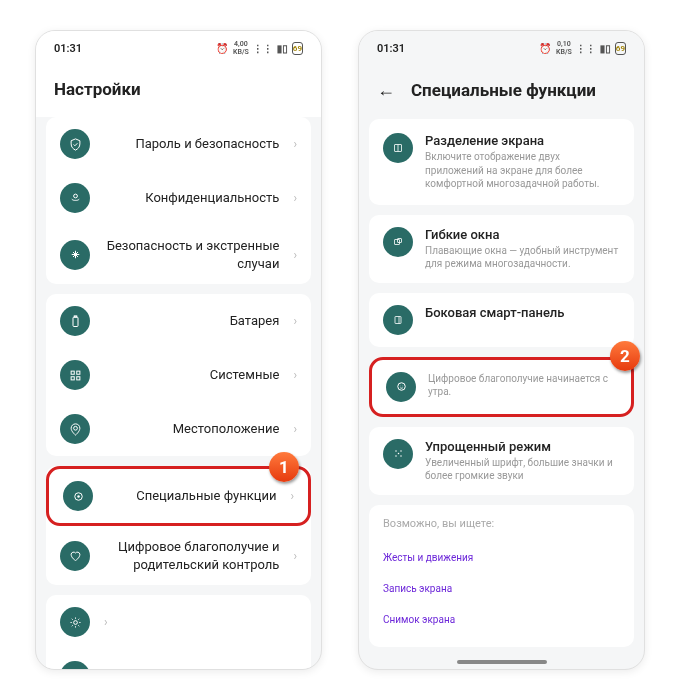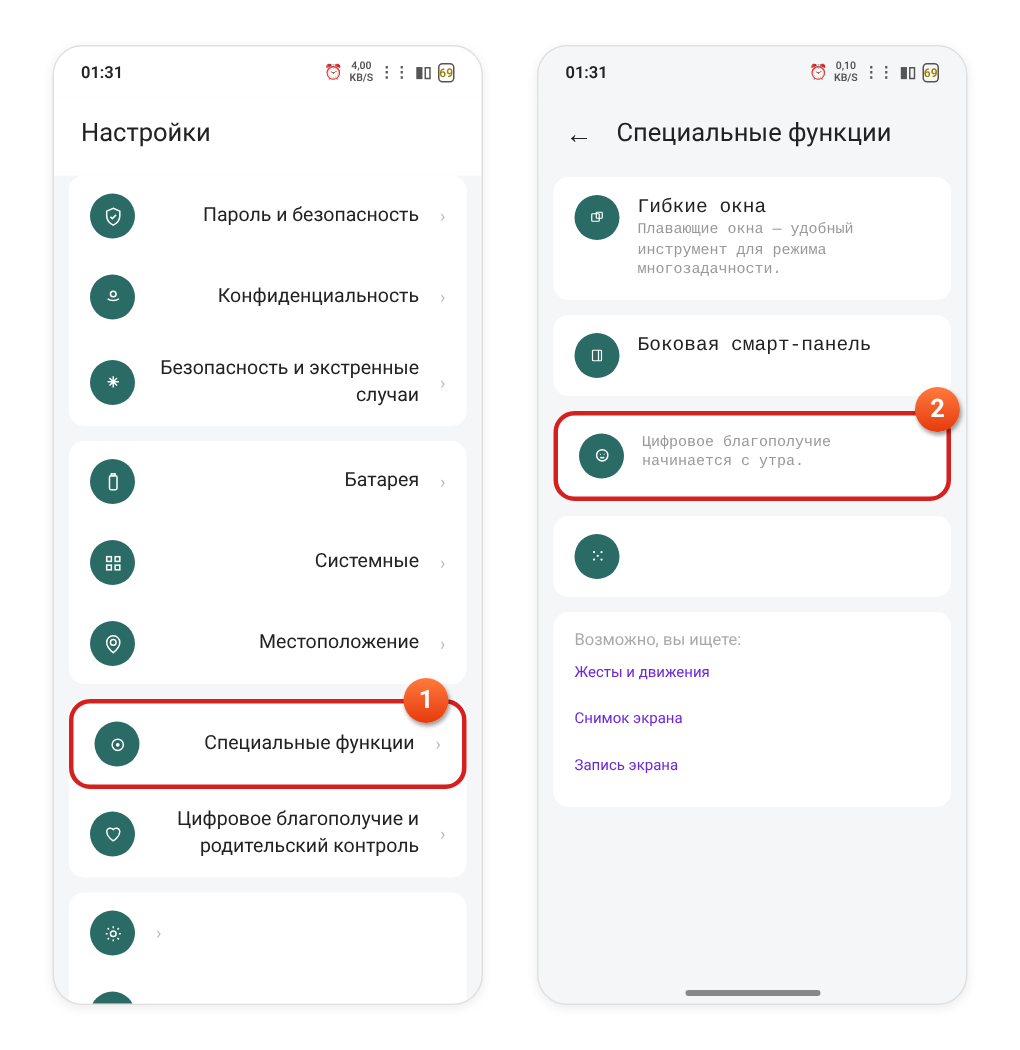--- a/index.html
+++ b/index.html
@@ -58,24 +58,25 @@
   .kbs {
     font-size: 7px;
     line-height: 8px;
     text-align: center;
   }
   .sig {
     font-size: 10px;
   }
   .screen-title {
     display: flex;
+    align-items: center;
     padding: 14px 18px 18px;
     background: #fff;
     font-size: 17px;
-    font-weight: 400;
+    font-weight: 700;
     color: #222;
   }
   .screen-title .back-arrow {
     margin-right: 16px;
     font-size: 18px;
   }
   .phone1 .screen-title {
     padding-left: 18px;
   }
   .section {
@@ -87,21 +88,20 @@
     background: #fff;
     margin: 0 10px 10px;
     border-radius: 10px;
     padding: 14px 14px;
     display: flex;
     align-items: flex-start;
     gap: 12px;
   }
   .card-compact {
     padding: 12px 14px;
-    font-family: Liberation Mono, monospace;
   }
   .row {
     display: flex;
     align-items: center;
     padding: 12px 14px;
     gap: 14px;
     position: relative;
   }
   .row:not(:last-child)::after {
     content: '';
@@ -152,20 +152,21 @@
   }
   .search-section {
     background: #fff;
     margin: 0 10px 10px;
     border-radius: 10px;
     padding: 12px 14px;
   }
   .search-section .hint {
     font-size: 11px;
     color: #aaa;
+    margin-bottom: 12px;
   }
   .search-section .sitem {
     font-size: 10px;
     color: #6d28d9;
     padding: 10px 0;
   }
   .home-ind {
     position: absolute;
     bottom: 5px;
     left: 50%;
@@ -341,20 +342,32 @@
         <span class="sig">⋮⋮</span>
         <span class="sig">▮▯</span>
         <span class="batt">69</span>
       </span>
     </div>
     <div class="screen-title" style="background:#f5f6f7">
       <span class="back-arrow">←</span>
       <span>Специальные функции</span>
     </div>
 
+    <div class="card">
+      <span class="ic square">
+          <svg viewBox="0 0 24 24">
+            <rect x="5" y="5" width="14" height="14" rx="1"></rect>
+            <line x1="12" y1="5" x2="12" y2="19"></line>
+          </svg>
+        </span>
+      <div class="text-block">
+        <div class="title">Разделение экрана</div>
+        <div class="desc">Включите отображение двух приложений на экране для более комфортной многозадачной работы.</div>
+      </div>
+    </div>
 
     <div class="card card-compact">
       <span class="ic square">
           <svg viewBox="0 0 24 24">
             <rect x="5" y="7" width="10" height="10" rx="1"></rect>
             <rect x="11" y="5" width="8" height="8" rx="1"></rect>
           </svg>
         </span>
       <div class="text-block">
         <div class="title">Гибкие окна</div>
@@ -394,25 +407,29 @@
     <div class="card card-compact">
       <span class="ic">
           <svg viewBox="0 0 24 24">
             <circle cx="8" cy="8" r="1.2" fill="#fff" stroke="none"></circle>
             <circle cx="16" cy="8" r="1.2" fill="#fff" stroke="none"></circle>
             <circle cx="8" cy="16" r="1.2" fill="#fff" stroke="none"></circle>
             <circle cx="16" cy="16" r="1.2" fill="#fff" stroke="none"></circle>
             <circle cx="12" cy="12" r="1.2" fill="#fff" stroke="none"></circle>
           </svg>
         </span>
+      <div class="text-block">
+        <div class="title">Упрощенный режим</div>
+        <div class="desc">Увеличенный шрифт, большие значки и более громкие звуки</div>
+      </div>
     </div>
 
     <div class="search-section">
       <div class="hint">Возможно, вы ищете:</div>
       <div class="sitem">Жесты и движения</div>
+      <div class="sitem">Запись экрана</div>
       <div class="sitem">Снимок экрана</div>
-      <div class="sitem">Запись экрана</div>
     </div>
 
     <div class="home-ind"></div>
   </div>
 
 </div>
 
 </body></html>

